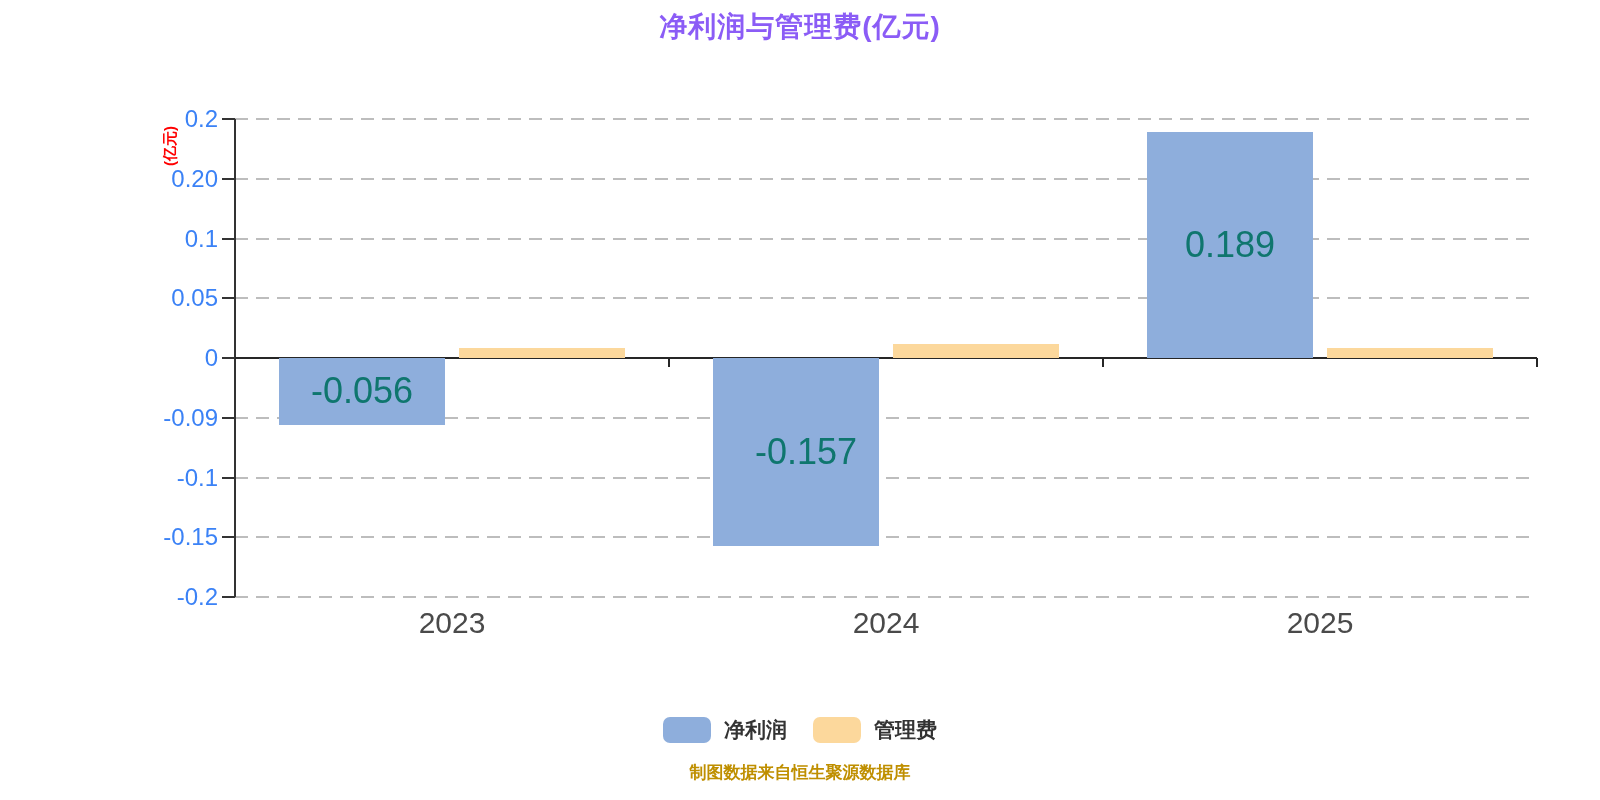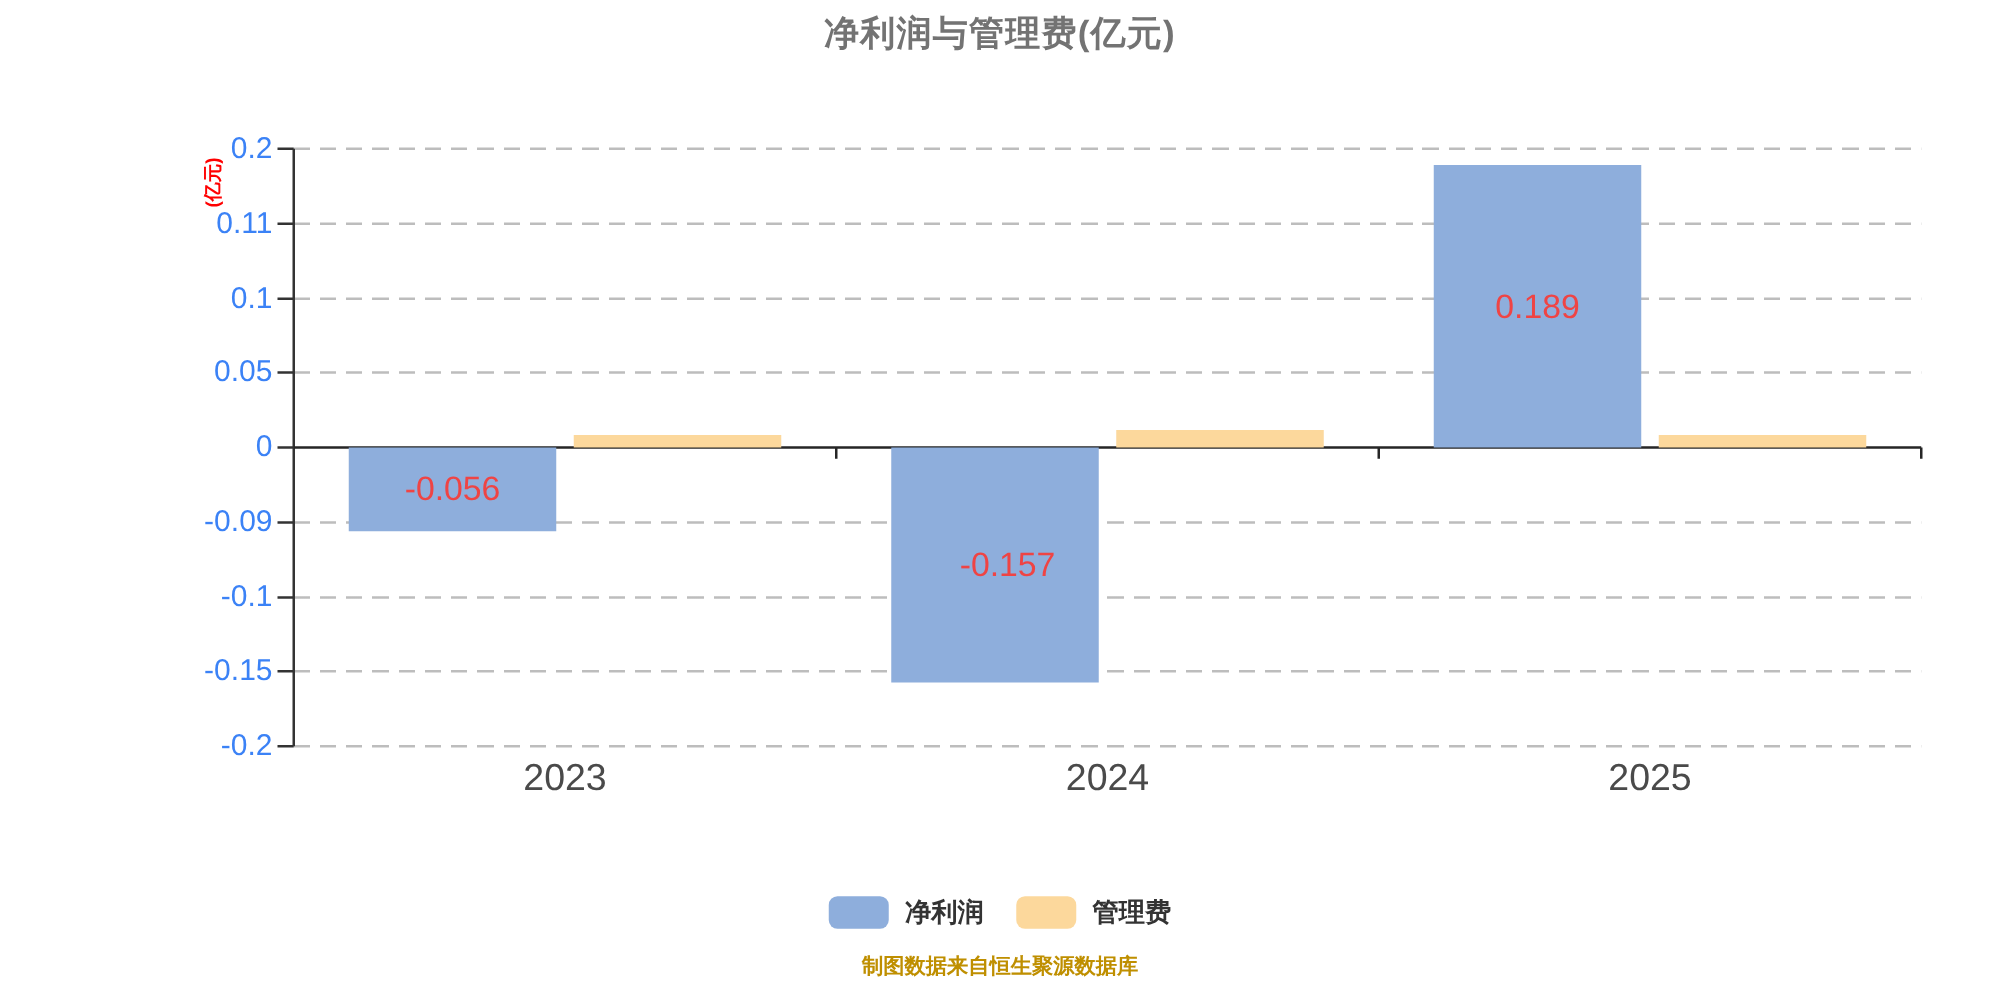--- a/index.html
+++ b/index.html
@@ -16,46 +16,46 @@
     left:112px;top:135px;width:120px;height:22px;text-align:center;
     transform:rotate(-90deg);transform-origin:50% 50%;
     font-size:15px;font-weight:bold;
   }
   .gridline{height:0;border:0;
     background:repeating-linear-gradient(90deg,var(--gc) 0 13px,transparent 13px 21px);
   }
   .ytick-label{width:80px;text-align:right;font-size:24px;color:#3b82f6;line-height:24px;}
   .xtick-label{width:200px;text-align:center;font-size:30px;color:#4a4a4a;line-height:26px;}
   .bar{box-sizing:border-box;}
-  .bar-label{font-size:27px;color:#ef4444;text-align:center;}
+  .bar-label{font-size:36px;color:#0f766e;text-align:center;}
   .legend-row{
     left:0;top:716px;width:1600px;display:flex;justify-content:center;
     align-items:center;gap:26px;
   }
   .legend-item{display:flex;align-items:center;gap:13px;}
   .legend-swatch{width:48px;height:26px;border-radius:7px;}
   .legend-label{font-size:21px;font-weight:bold;color:#333333;}
   .footer-note{
     left:0;top:761px;width:1600px;text-align:center;
     font-size:17px;font-weight:bold;
   }
 </style>
 </head>
 <body>
 
 <div id="canvas">
-  <div class="abs chart-title" style="color: #737373;">净利润与管理费(亿元)</div>
+  <div class="abs chart-title" style="color: #8b5cf6;">净利润与管理费(亿元)</div>
   <div class="abs y-unit-label" style="color: rgb(255, 0, 0);">(亿元)</div>
 
   <div id="plot-layer" class="abs" style="left:0;top:0;width:1600px;height:800px;">
       <div class="abs gridline" style="left: 235px; top: 118px; width: 1302px; height: 2px; --gc: #BDBDBD;"></div>
       <div class="abs ytick-label" style="left: 138px; top: 107px;">0.2</div>
       <div class="abs" style="left: 222px; top: 118px; width: 13px; height: 2px; background: rgb(51, 51, 51);"></div>
       <div class="abs gridline" style="left: 235px; top: 177.75px; width: 1302px; height: 2px; --gc: #BDBDBD;"></div>
-      <div class="abs ytick-label" style="left: 138px; top: 166.75px;">0.11</div>
+      <div class="abs ytick-label" style="left: 138px; top: 166.75px;">0.20</div>
       <div class="abs" style="left: 222px; top: 177.75px; width: 13px; height: 2px; background: rgb(51, 51, 51);"></div>
       <div class="abs gridline" style="left: 235px; top: 237.5px; width: 1302px; height: 2px; --gc: #BDBDBD;"></div>
       <div class="abs ytick-label" style="left: 138px; top: 226.5px;">0.1</div>
       <div class="abs" style="left: 222px; top: 237.5px; width: 13px; height: 2px; background: rgb(51, 51, 51);"></div>
       <div class="abs gridline" style="left: 235px; top: 297.25px; width: 1302px; height: 2px; --gc: #BDBDBD;"></div>
       <div class="abs ytick-label" style="left: 138px; top: 286.25px;">0.05</div>
       <div class="abs" style="left: 222px; top: 297.25px; width: 13px; height: 2px; background: rgb(51, 51, 51);"></div>
       <div class="abs ytick-label" style="left: 138px; top: 346px;">0</div>
       <div class="abs" style="left: 222px; top: 357px; width: 13px; height: 2px; background: rgb(51, 51, 51);"></div>
       <div class="abs gridline" style="left: 235px; top: 416.75px; width: 1302px; height: 2px; --gc: #BDBDBD;"></div>

